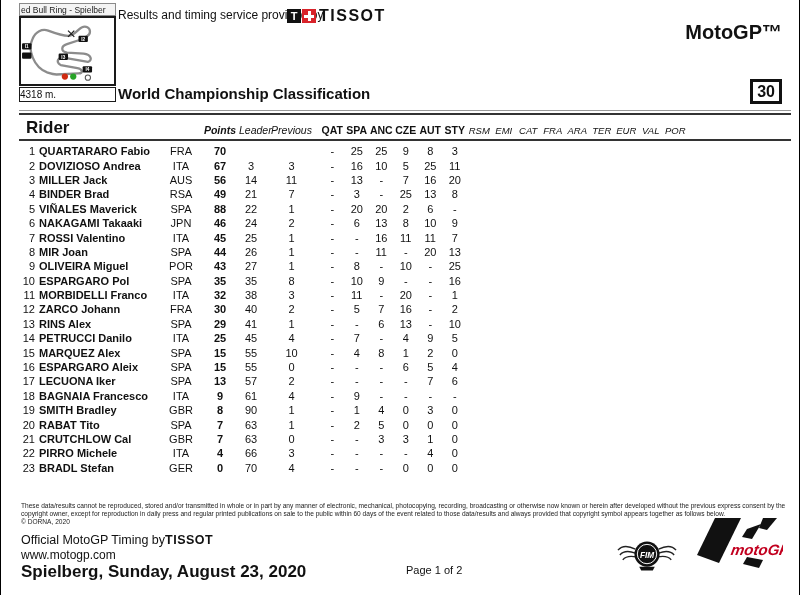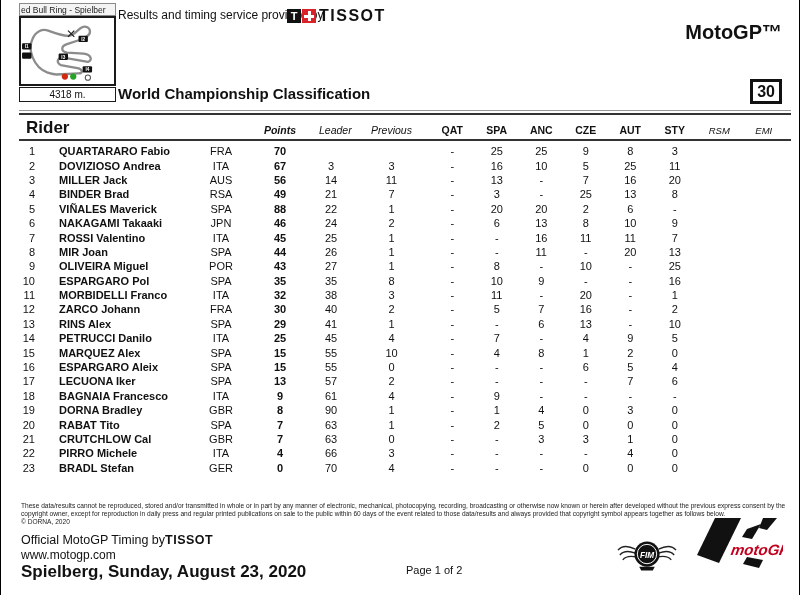--- a/index.html
+++ b/index.html
@@ -6,42 +6,42 @@
   .page{position:relative;width:800px;height:595px;background:#fff;box-sizing:border-box;
         border-left:1px solid #000;border-right:1px solid #000;
         font-family:"Liberation Sans", sans-serif;color:#111;overflow:hidden;}
 
   
   .track-widget{position:absolute;left:18px;top:3px;width:97px;}
   .track-name{height:13px;border:1px solid #8a8a8a;background:#f4f4f4;font-size:8.5px;line-height:12px;
               white-space:nowrap;overflow:hidden;padding-left:1px;box-sizing:border-box;color:#222;}
   .track-map{height:70px;border:2px solid #1a1a1a;background:#fff;box-sizing:border-box;position:relative;}
   .track-len{height:15px;border:1px solid #1a1a1a;border-top:1px solid #1a1a1a;margin-top:1px;
-             text-align:center;font-size:10px;line-height:13px;box-sizing:border-box;}
+             text-align:left;font-size:10px;line-height:13px;box-sizing:border-box;}
 
   
   .provided{position:absolute;left:117px;top:8px;font-size:12px;}
   .tissot{position:absolute;left:286px;top:7px;display:flex;align-items:center;}
   .tissot .sq{width:14px;height:14px;display:inline-block;}
   .tissot .sq.t{background:#111;color:#fff;font-weight:bold;font-size:11px;text-align:center;line-height:14px;}
   .tissot .sq.plus{background:#d8232a;position:relative;margin-left:1px;}
   .tissot .sq.plus:before,.tissot .sq.plus:after{content:"";position:absolute;background:#fff;}
   .tissot .sq.plus:before{left:6px;top:2px;width:3px;height:10px;}
   .tissot .sq.plus:after{left:2px;top:5.5px;width:10px;height:3px;}
   .tissot .word{font-weight:bold;font-size:16px;letter-spacing:1.5px;margin-left:3px;}
   .event-title{position:absolute;left:117px;top:34px;font-size:15px;font-weight:bold;}
   .doc-title{position:absolute;left:117px;top:85px;font-size:15px;font-weight:bold;}
   .series{position:absolute;right:17px;top:21px;font-size:20px;font-weight:bold;}
   .numbox{position:absolute;right:17px;top:79px;border:3px solid #111;font-size:16px;font-weight:bold;
           padding:0 4px;line-height:19px;background:#fff;}
 
   
   .table{position:absolute;left:18px;top:110px;width:772px;}
   .top-rule{height:2px;border-top:1px solid #999;border-bottom:2px solid #333;}
-  .grid-cols{display:grid;grid-template-columns:16px 126px 40px 38px 24px 57px repeat(15,24.5px) 1fr;gap:20px;}
+  .grid-cols{display:grid;grid-template-columns:16px 126px 40px 38px 24px 57px repeat(15,24.5px) 1fr;}
   .thead{align-items:end;height:21px;padding-bottom:3px;border-bottom:2px solid #333;}
   .th-rider{grid-column:1/3;font-size:17px;font-weight:bold;padding-left:7px;line-height:17px;}
   .th{text-align:center;font-size:10.5px;}
   .th.pts{font-weight:bold;font-style:italic;}
   .th.ldr,.th.prv{font-style:italic;}
   .th.race.done{font-weight:bold;}
   .th.race.todo{font-style:italic;font-size:9.5px;}
   .tbody{padding-top:3px;}
   .trow{align-items:center;height:14.4px;font-size:11px;}
   .td{line-height:12px;}
@@ -376,21 +376,21 @@
     <div class="td previous">4</div>
   <div class="td race">-</div>
           <div class="td race">9</div>
           <div class="td race">-</div>
           <div class="td race">-</div>
           <div class="td race">-</div>
           <div class="td race">-</div>
         </div>
         <div class="trow grid-cols">
     <div class="td pos">19</div>
-    <div class="td name">DORNA Bradley</div>
+    <div class="td name">SMITH Bradley</div>
     <div class="td nation">GBR</div>
     <div class="td points">8</div>
     <div class="td leader">90</div>
     <div class="td previous">1</div>
   <div class="td race">-</div>
           <div class="td race">1</div>
           <div class="td race">4</div>
           <div class="td race">0</div>
           <div class="td race">3</div>
           <div class="td race">0</div>

